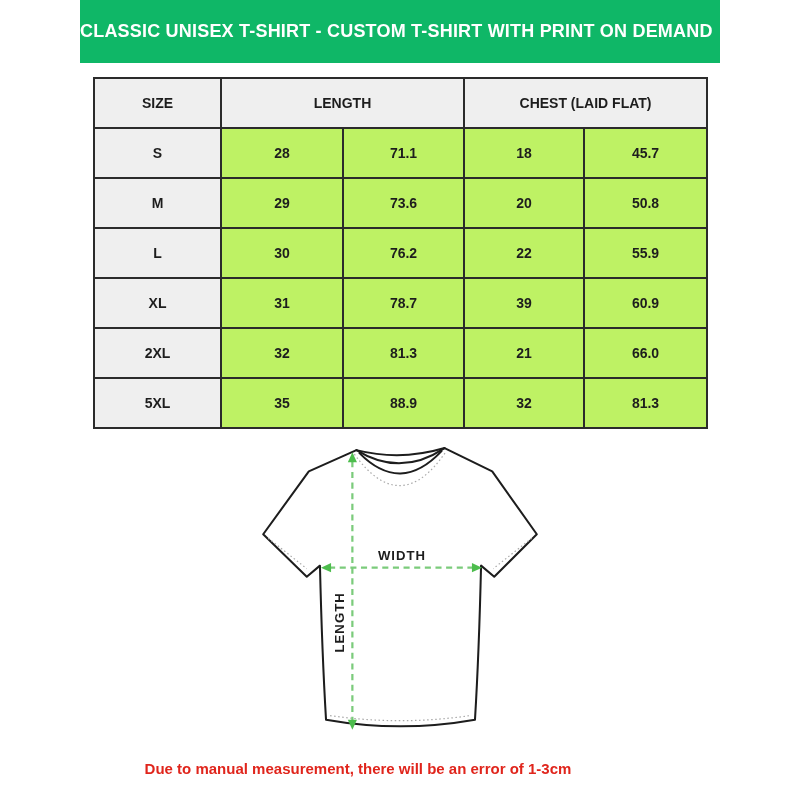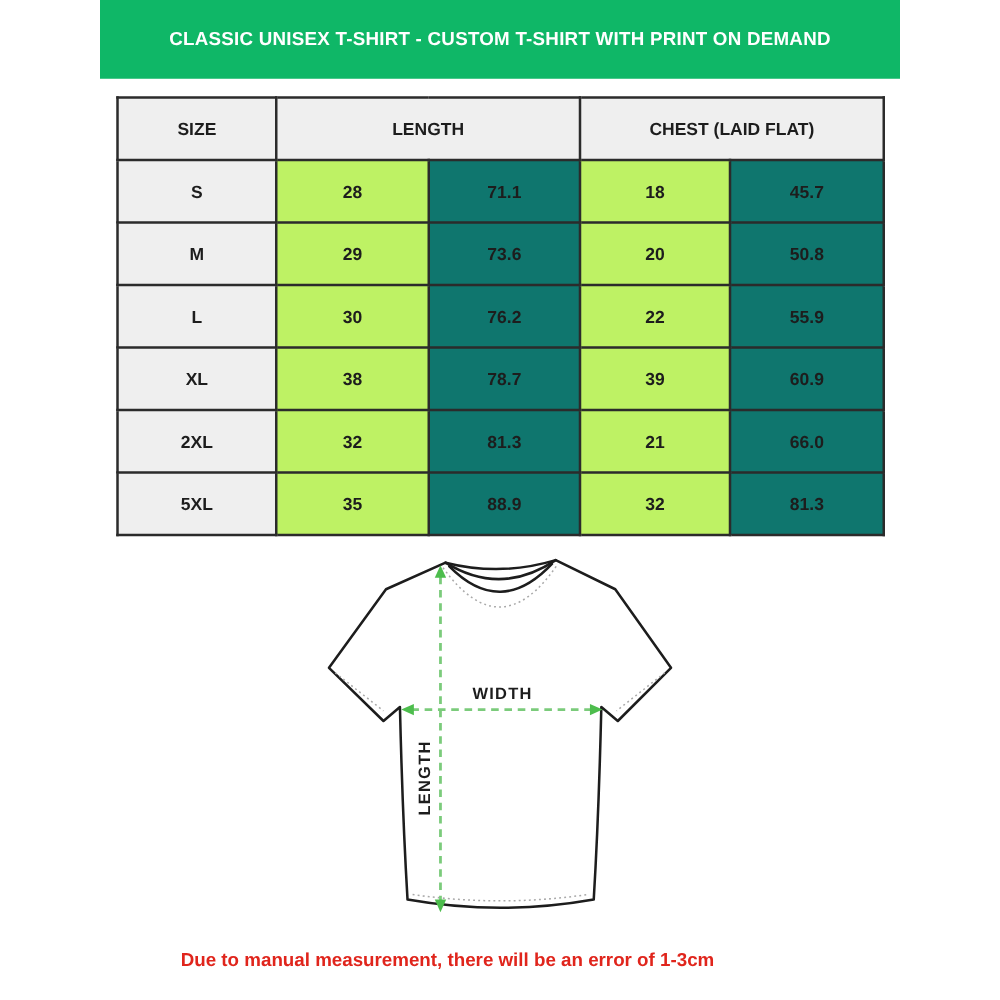--- a/index.html
+++ b/index.html
@@ -3,37 +3,37 @@
 <meta charset="utf-8">
 <style>
   * { margin: 0; padding: 0; box-sizing: border-box; }
   html, body { width: 800px; height: 800px; background: #ffffff; font-family: "Liberation Sans", sans-serif; }
   .stage { position: relative; width: 800px; height: 800px; background: #ffffff; overflow: hidden; }
 
   
   .banner {
     position: absolute; left: 80px; top: 0; width: 640px; height: 63px;
     background: #0fb767; color: #ffffff;
-    display: flex; align-items: center; justify-content: center;
-    font-weight: bold; font-size: 15px; letter-spacing: 0.2px; text-align: center;
+    display: flex; align-items: center; 
+    font-weight: bold; font-size: 18px; letter-spacing: 0.2px; text-align: center;
   }
 
   
   table.size-chart {
     position: absolute; left: 93px; top: 77px; width: 613px;
     border-collapse: collapse; table-layout: fixed;
     font-size: 14px; color: #1d1d1d;
   }
   .size-chart th, .size-chart td {
     border: 2px solid #2b2b2b; height: 22px;
     text-align: center; vertical-align: middle; padding: 16px;
   }
   .size-chart th { background: #efefef; font-weight: bold; font-size: 14px; }
   .size-chart td { font-weight: 600; background: #bef264; }
-  .size-chart td.g { background: #0f766e; }
+  .size-chart td.g { background: #bef264; }
   .size-chart td.sz { background: #efefef; font-weight: bold; }
 
   
   .shirt-diagram { position: absolute; left: 253px; top: 441px; width: 294px; height: 304px; }
   .shirt-diagram text { font-family: "Liberation Sans", sans-serif; font-weight: bold; fill: #1d1d1d; }
 
   
   .note {
     position: absolute; left: 0; top: 760px; width: 716px;
     text-align: center; color: #e0251c; font-weight: bold; font-size: 15px;
@@ -80,21 +80,21 @@
       </tr>
       <tr>
         <td class="sz">L</td>
         <td>30</td>
         <td class="g">76.2</td>
         <td>22</td>
         <td class="g">55.9</td>
       </tr>
       <tr>
         <td class="sz">XL</td>
-        <td>38</td>
+        <td>31</td>
         <td class="g">78.7</td>
         <td>39</td>
         <td class="g">60.9</td>
       </tr>
       <tr>
         <td class="sz">2XL</td>
         <td>32</td>
         <td class="g">81.3</td>
         <td>21</td>
         <td class="g">66.0</td>

